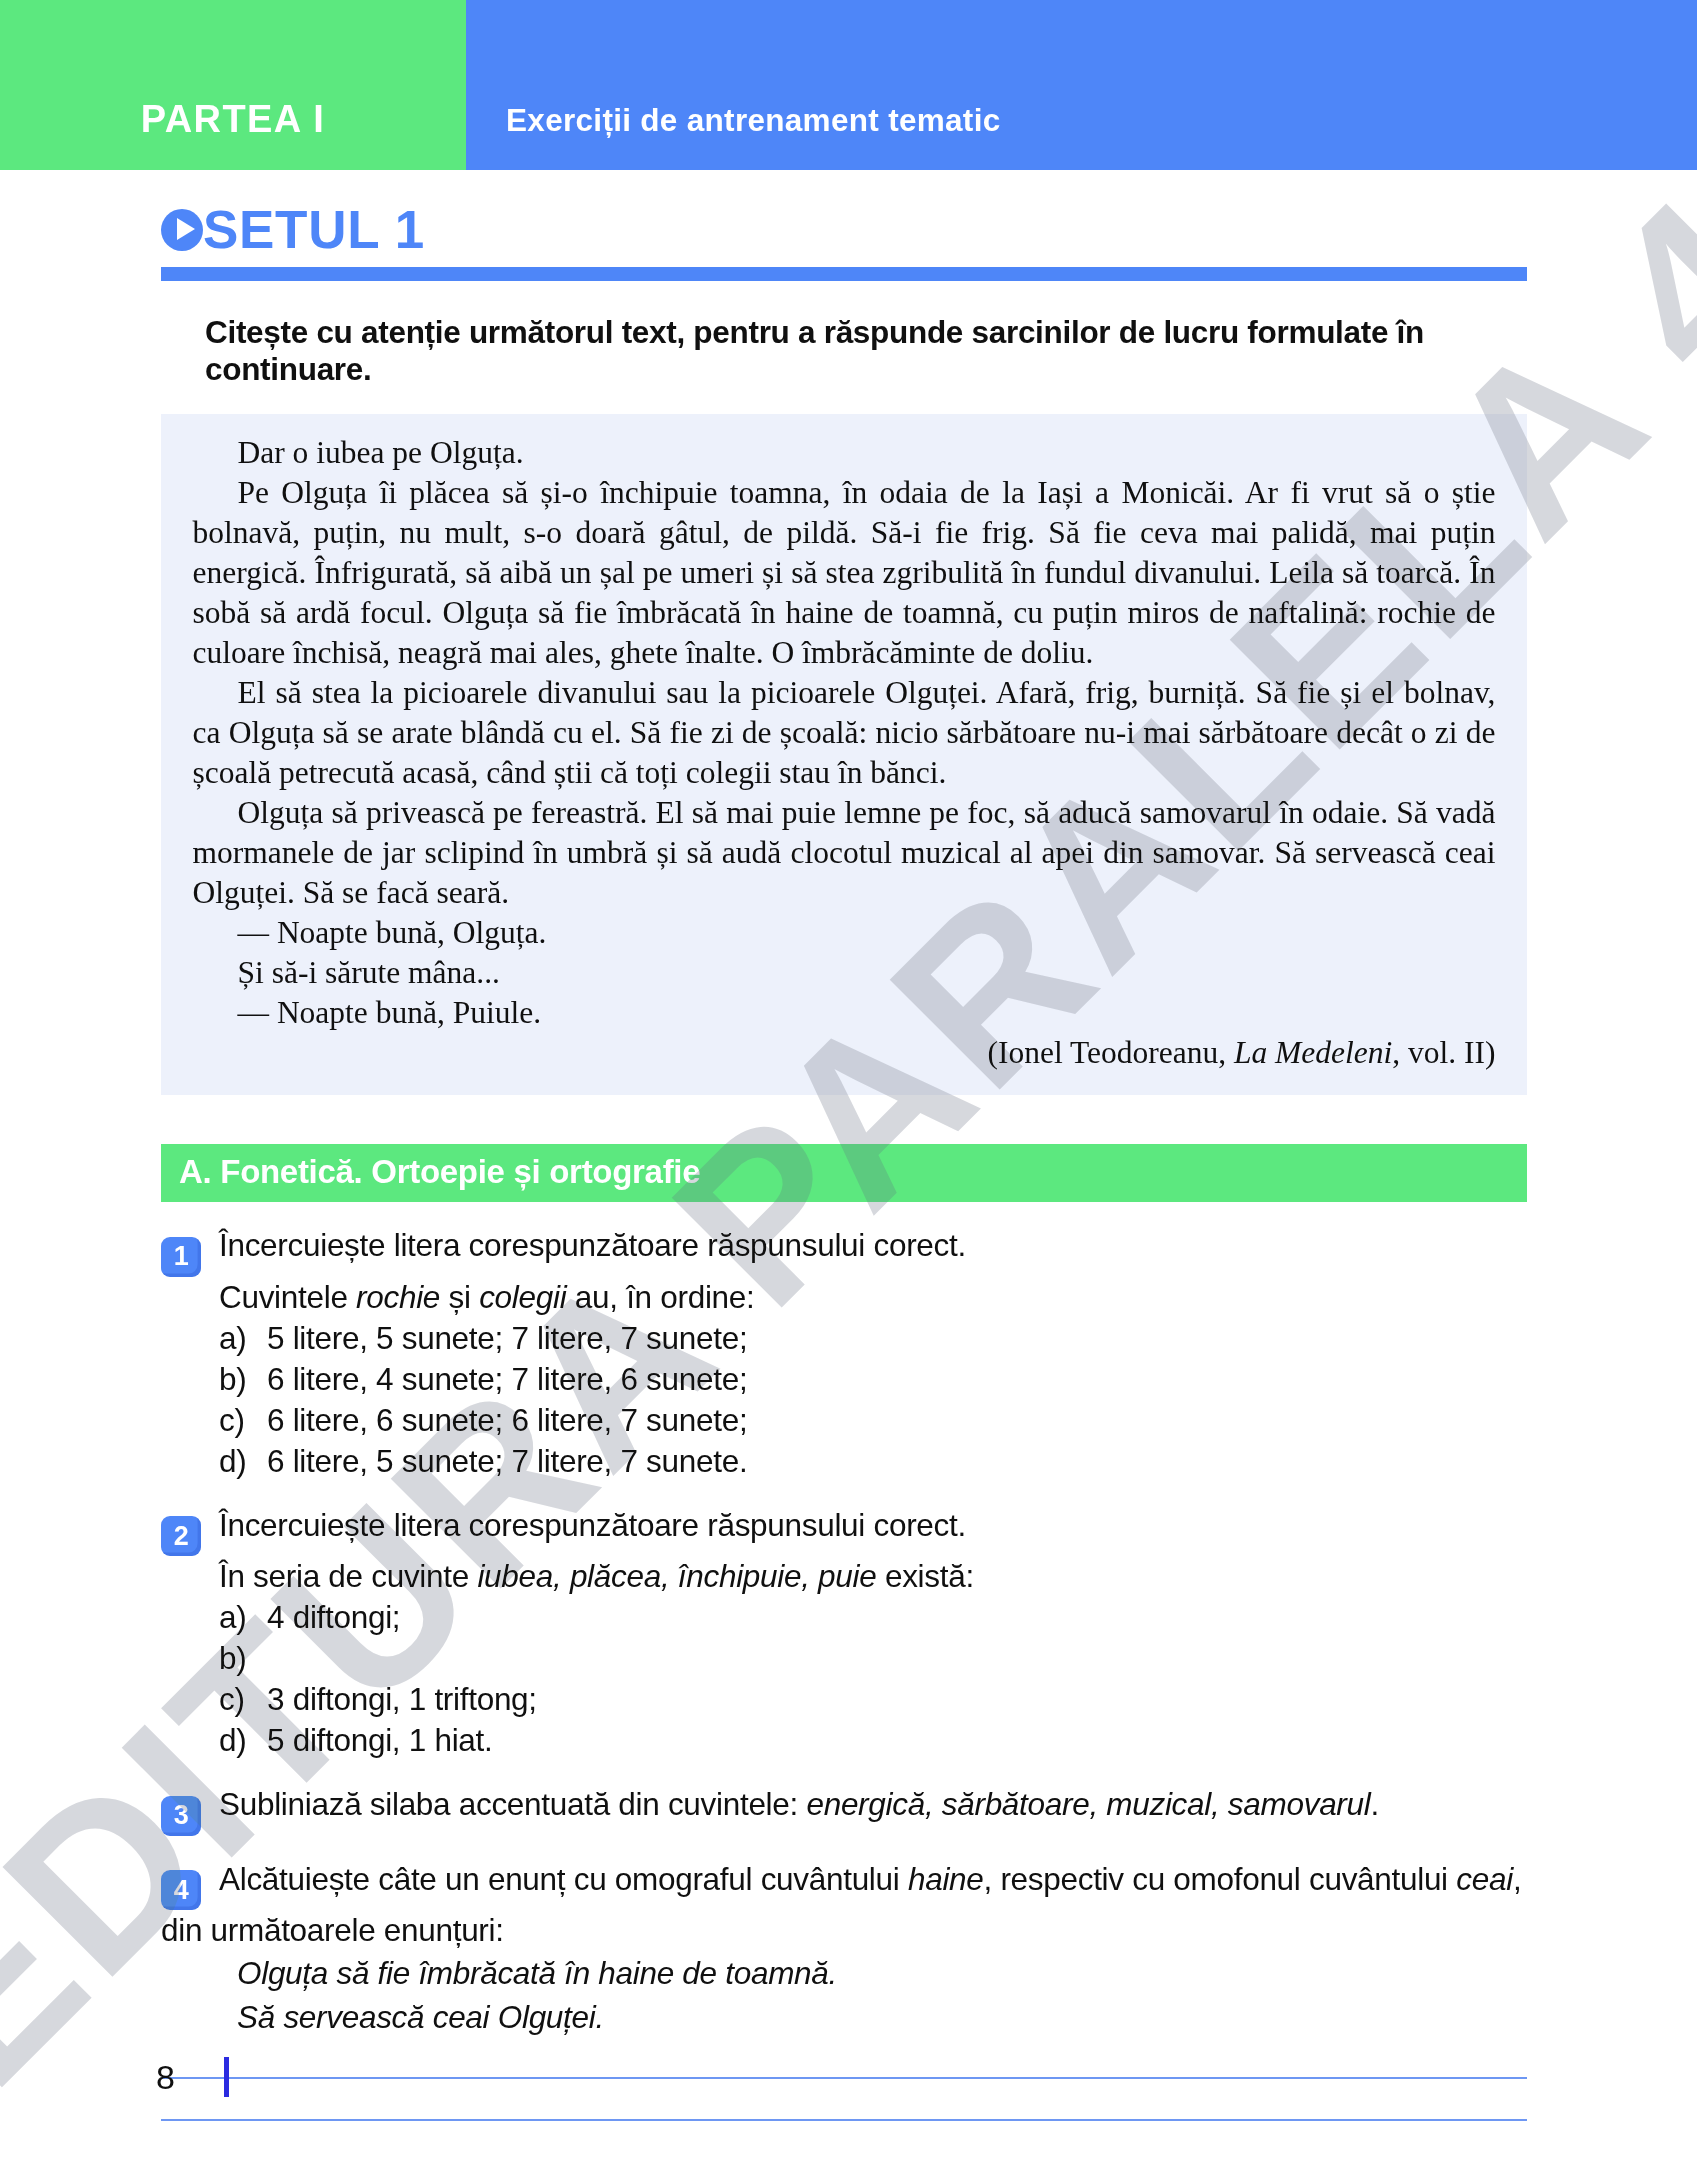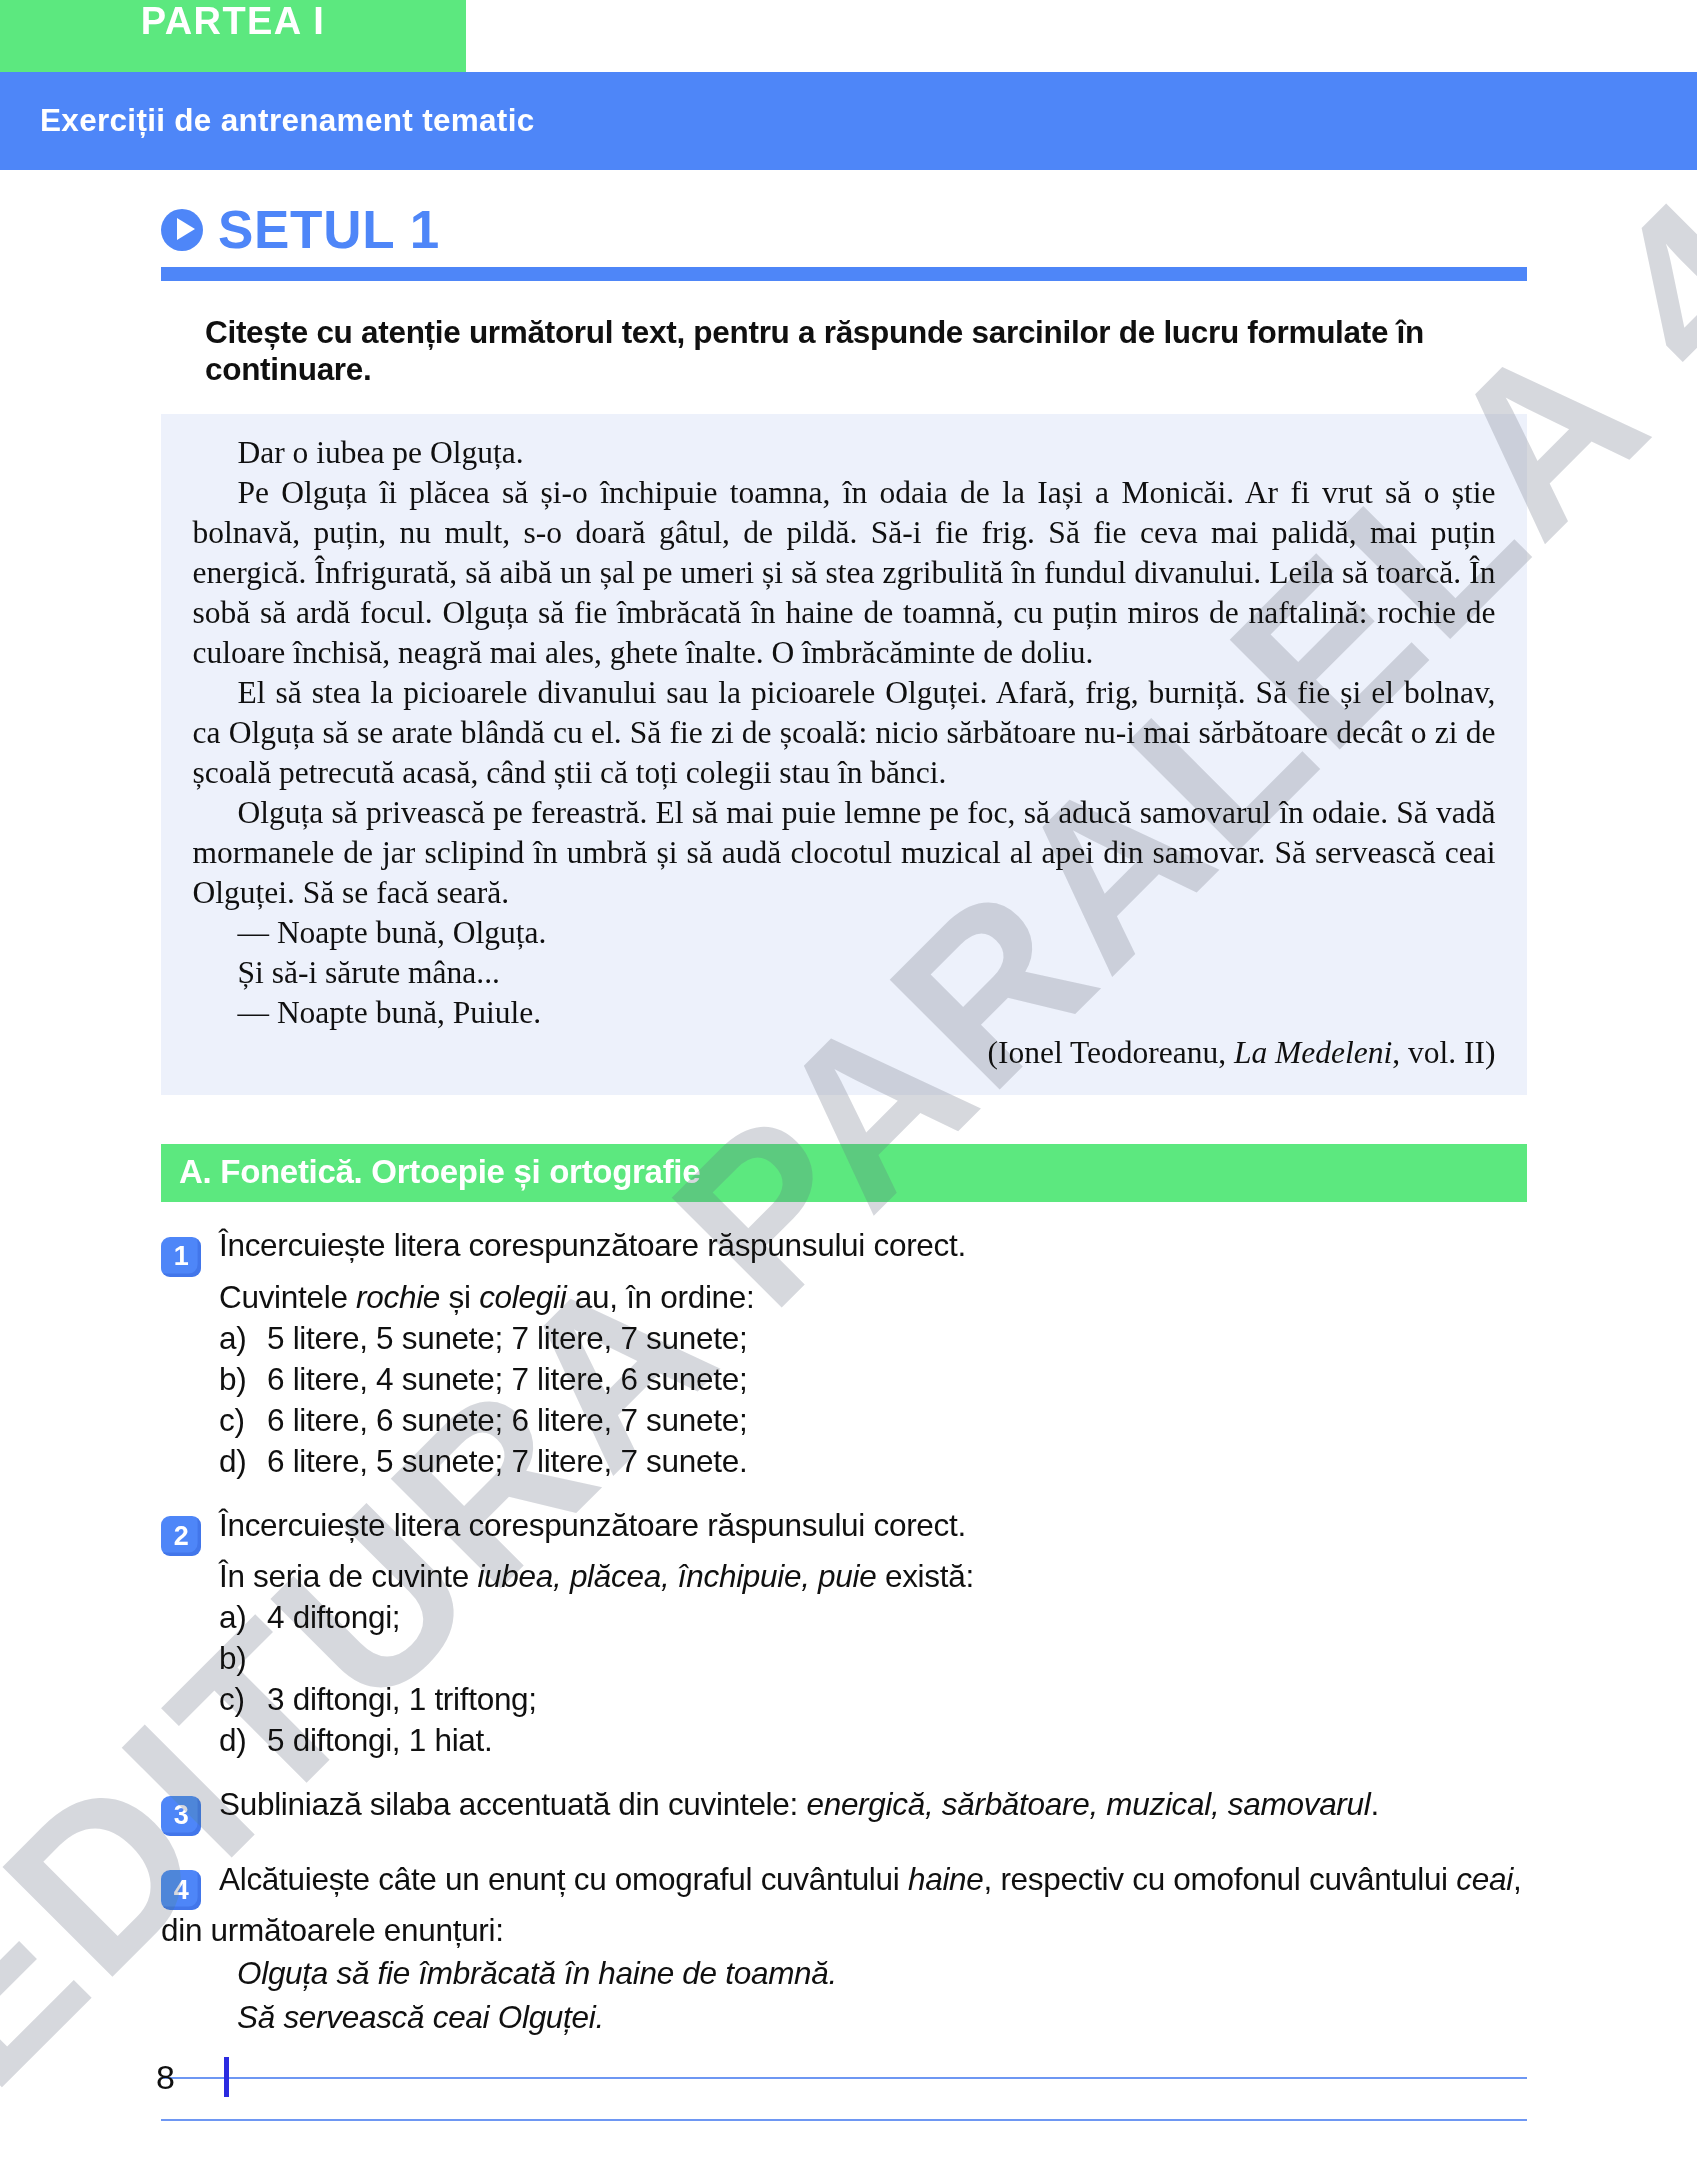--- a/index.html
+++ b/index.html
@@ -9,36 +9,36 @@
     --footblue:#2b2be0;
     --lineblue:#6e97f3;
   }
   html,body{margin:0;padding:0;background:#888;}
   .page{
     position:relative;width:1698px;height:2183px;margin:0 auto;
     background:#ffffff;overflow:hidden;color:#101010;
     font-family:"Liberation Sans",sans-serif;
   }
   
-  .top-header{display:flex;height:170px;flex-direction:column;}
+  .top-header{display:flex;height:170px;}
   .header-green{
     width:466px;background:var(--green);
     display:flex;align-items:flex-end;justify-content:center;
     padding-bottom:29px;box-sizing:border-box;
   }
   .header-part{color:#fff;font-size:38px;font-weight:bold;letter-spacing:1.4px;}
   .header-blue{
     flex:1;background:var(--blue);
     display:flex;align-items:flex-end;
     padding:0 0 31.5px 40px;box-sizing:border-box;
   }
   .header-section{color:#fff;font-size:31.5px;font-weight:bold;letter-spacing:0.3px;}
   
   .content{margin:0 171px 0 161px;}
-  .setul-row{margin-top:33px;display:flex;align-items:center;gap:15px;}
+  .setul-row{margin-top:33px;display:flex;align-items:center;}
   .play-icon{width:42px;height:42px;border-radius:50%;background:var(--blue);position:relative;flex:0 0 auto;}
   .play-icon::after{
     content:'';position:absolute;left:15.7px;top:9.6px;
     border-left:18.5px solid #fff;border-top:11.6px solid transparent;border-bottom:11.6px solid transparent;
   }
   .setul-title{color:var(--blue);font-size:53px;font-weight:bold;letter-spacing:0.7px;line-height:1;}
   .setul-rule{height:13.7px;background:var(--blue);margin-top:11px;}
   .instruction{margin:33px 0 0 44px;font-size:31.5px;font-weight:bold;letter-spacing:-0.3px;}
   
   .excerpt-box{

